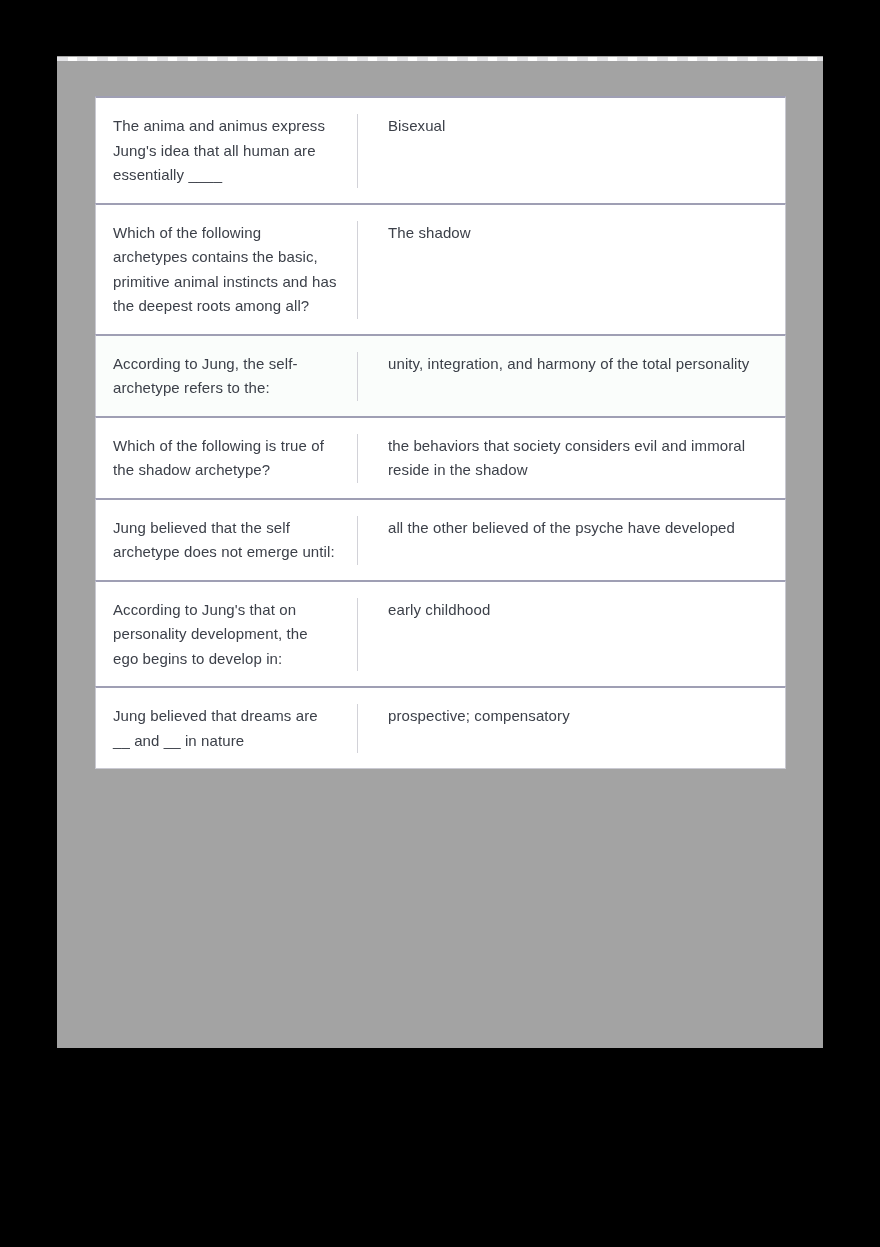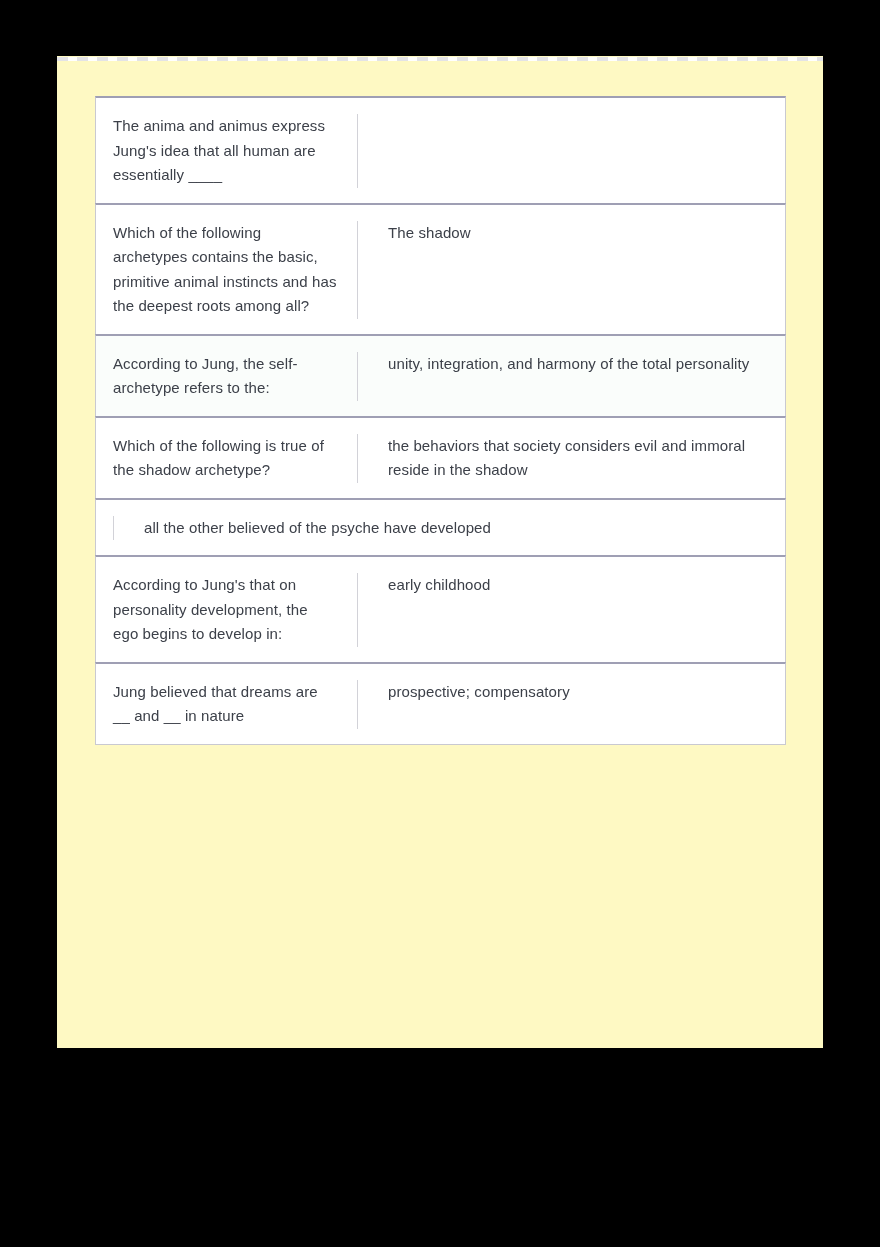--- a/index.html
+++ b/index.html
@@ -13,21 +13,21 @@
     position: relative;
     font-family: "Liberation Sans", sans-serif;
     overflow: hidden;
   }
   .sheet {
     position: absolute;
     left: 57px;
     top: 56px;
     width: 766px;
     height: 992px;
-    background: #fef9c3;
+    background: #a3a3a3;
   }
   .dashed-top {
     position: absolute;
     top: 1px;
     left: 0;
     right: 0;
     height: 4px;
     background: repeating-linear-gradient(90deg, #e3e3e6 0px, #e3e3e6 11px, #ffffff 11px, #ffffff 20px);
   }
   .cards {
@@ -73,20 +73,21 @@
 </style>
 </head>
 <body>
 
 <div class="sheet">
   <div class="dashed-top"></div>
   <div class="cards" id="cards">
   <div class="card">
     <div class="q">The anima and animus express Jung's idea that all human are essentially ____</div>
     <div class="vdiv"></div>
+    <div class="a">Bisexual</div>
   </div>
 
   <div class="card">
     <div class="q">Which of the following archetypes contains the basic, primitive animal instincts and has the deepest roots among all?</div>
     <div class="vdiv"></div>
     <div class="a">The shadow</div>
   </div>
 
   <div class="card highlight">
     <div class="q">According to Jung, the self-archetype refers to the:</div>
@@ -94,20 +95,21 @@
     <div class="a">unity, integration, and harmony of the total personality</div>
   </div>
 
   <div class="card">
     <div class="q">Which of the following is true of the shadow archetype?</div>
     <div class="vdiv"></div>
     <div class="a">the behaviors that society considers evil and immoral reside in the shadow</div>
   </div>
 
   <div class="card">
+    <div class="q">Jung believed that the self archetype does not emerge until:</div>
     <div class="vdiv"></div>
     <div class="a">all the other believed of the psyche have developed</div>
   </div>
 
   <div class="card">
     <div class="q">According to Jung's that on personality development, the ego begins to develop in:</div>
     <div class="vdiv"></div>
     <div class="a">early childhood</div>
   </div>
 

